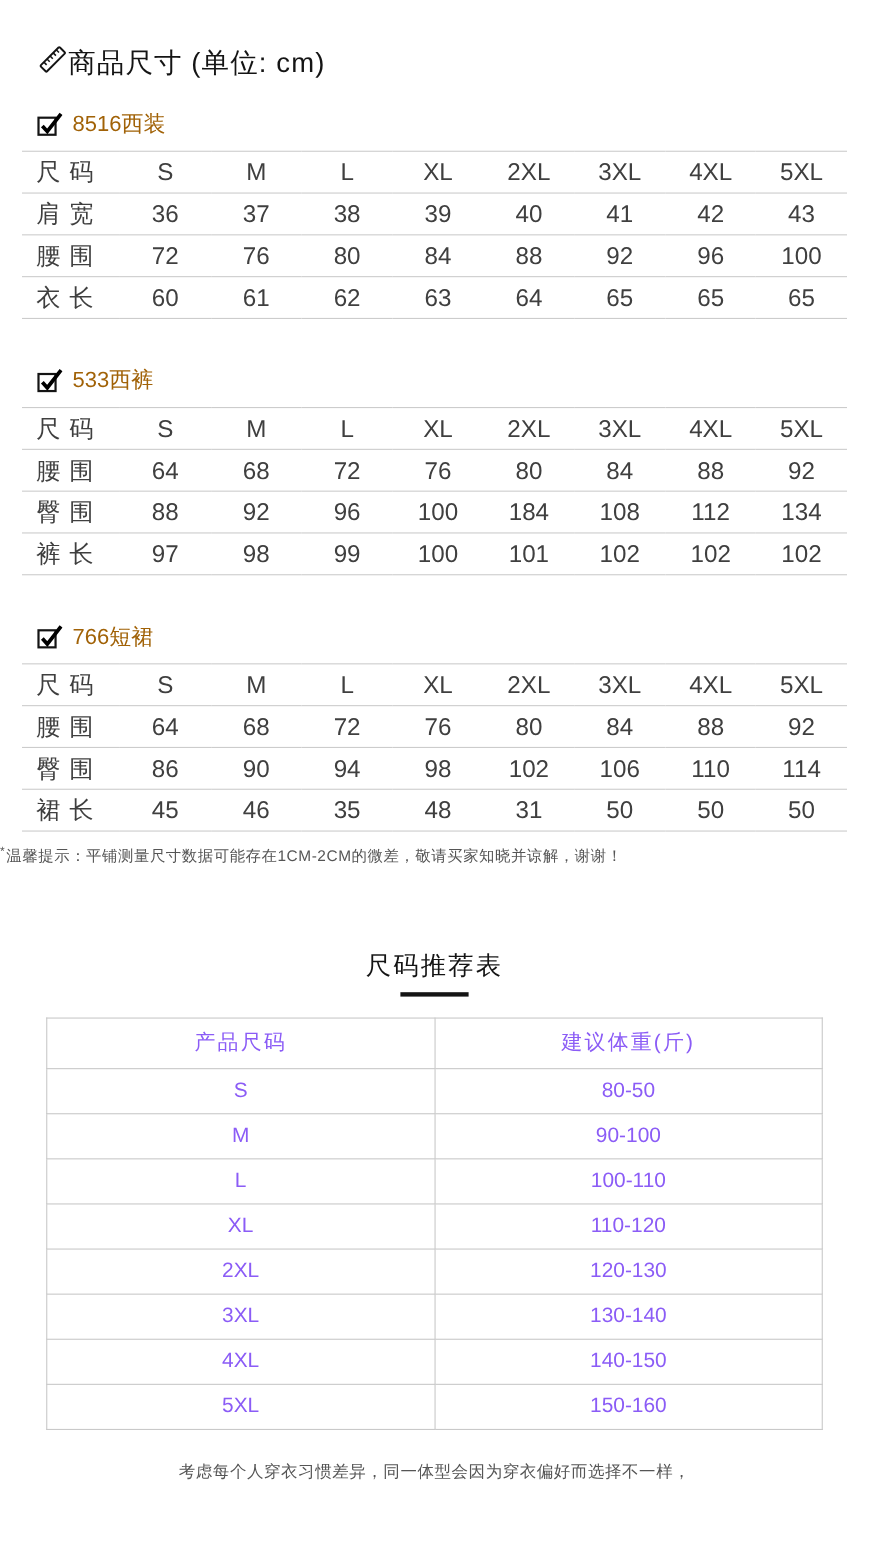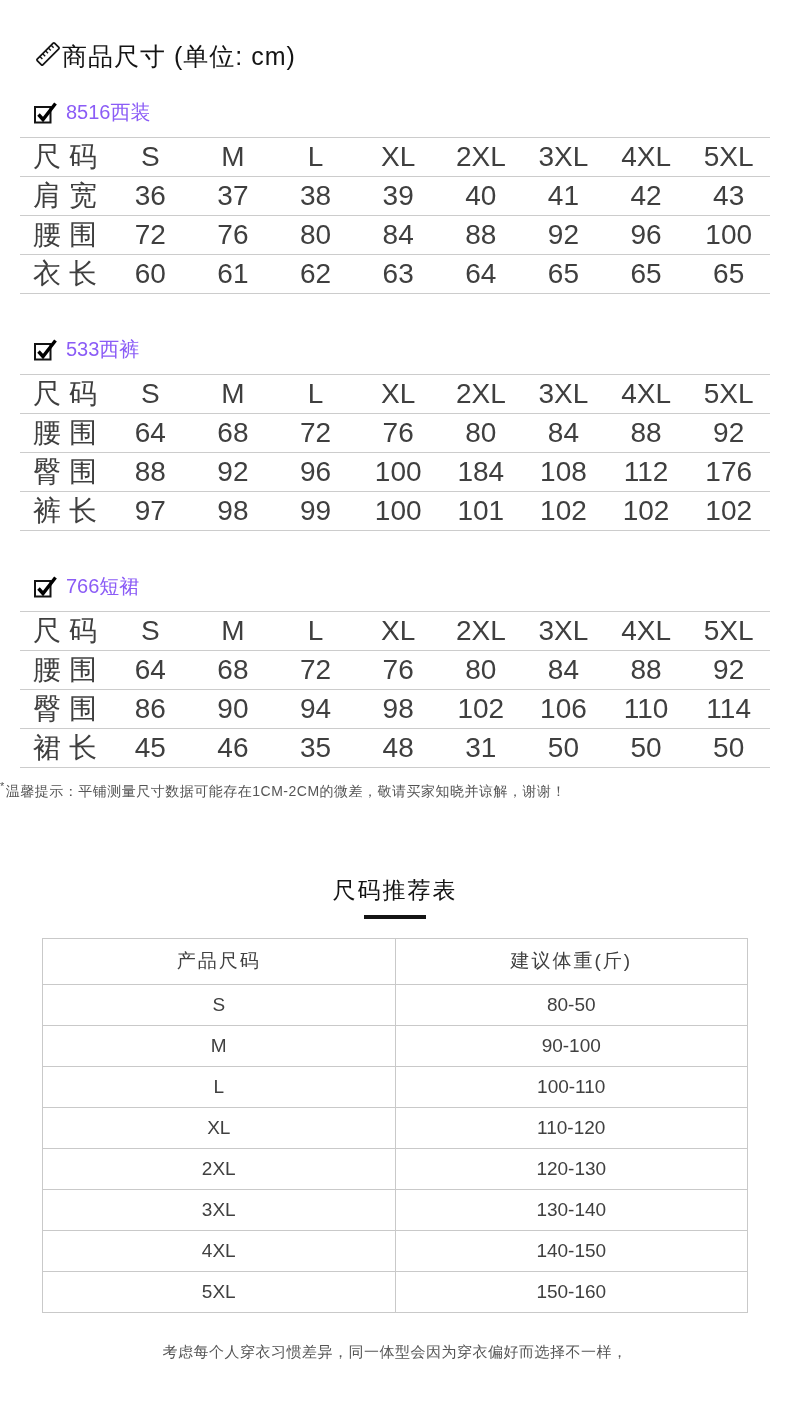--- a/index.html
+++ b/index.html
@@ -20,28 +20,28 @@
     font-size:25px;color:#141414;letter-spacing:1px;font-weight:400;
   }
   .icon-ruler{width:28px;height:28px;display:inline-block;}
 
   
   .size-section{margin-top:26px;}
   .size-section + .size-section{margin-top:42px;}
   .sec-label{
     display:flex;align-items:center;gap:9px;
     margin:0 0 11px 33px;
-    font-size:20px;color:#8b5cf6;font-weight:400;
+    font-size:20px;color:#a16207;font-weight:400;
   }
   .icon-checkbox{width:24px;height:24px;display:inline-block;}
 
   table.size-table{
     width:750px;margin:0 20px;
     border-collapse:collapse;table-layout:fixed;
-    font-size:28px;color:#3f3f3f;
+    font-size:22px;color:#3f3f3f;
   }
   table.size-table thead tr{border-top:1px solid #cccccc;}
   table.size-table tr{border-bottom:1px solid #cccccc;}
   table.size-table th,table.size-table td{
     height:37px;padding:0;text-align:center;font-weight:400;
     white-space:nowrap;overflow:hidden;
   }
   table.size-table th:nth-of-type(1),
   table.size-table td:nth-of-type(1){
     width:76px;text-align:left;padding-left:13px;letter-spacing:8px;
@@ -58,21 +58,21 @@
   .rec-header{margin-top:74px;text-align:center;}
   .rec-header .rec-title{
     font-size:23px;color:#141414;letter-spacing:2px;font-weight:400;margin-top:44px;
   }
   .rec-header .underline{
     width:62px;height:4px;background:#141414;margin:9px auto 0;
   }
   table.rec-table{
     width:706px;margin:19px auto 1px;
     border-collapse:collapse;table-layout:fixed;
-    font-size:19px;color:#404040;text-align:center;
+    font-size:19px;color:#8b5cf6;text-align:center;
   }
   table.rec-table th,table.rec-table td{
     border:1px solid #c9c9c9;font-weight:400;padding:0;
   }
   table.rec-table th{height:45px;letter-spacing:2px;}
   table.rec-table td{height:40px;}
 
   
   .footnote{
     margin:25px auto 40px;text-align:center;
@@ -210,21 +210,21 @@
             <tr>
                 <td>臀围</td>
 
               <td>88</td>
               <td>92</td>
               <td>96</td>
               <td>100</td>
               <td>184</td>
               <td>108</td>
               <td>112</td>
-              <td>176</td>
+              <td>134</td>
             </tr>
             <tr>
                 <td>裤长</td>
 
               <td>97</td>
               <td>98</td>
               <td>99</td>
               <td>100</td>
               <td>101</td>
               <td>102</td>

